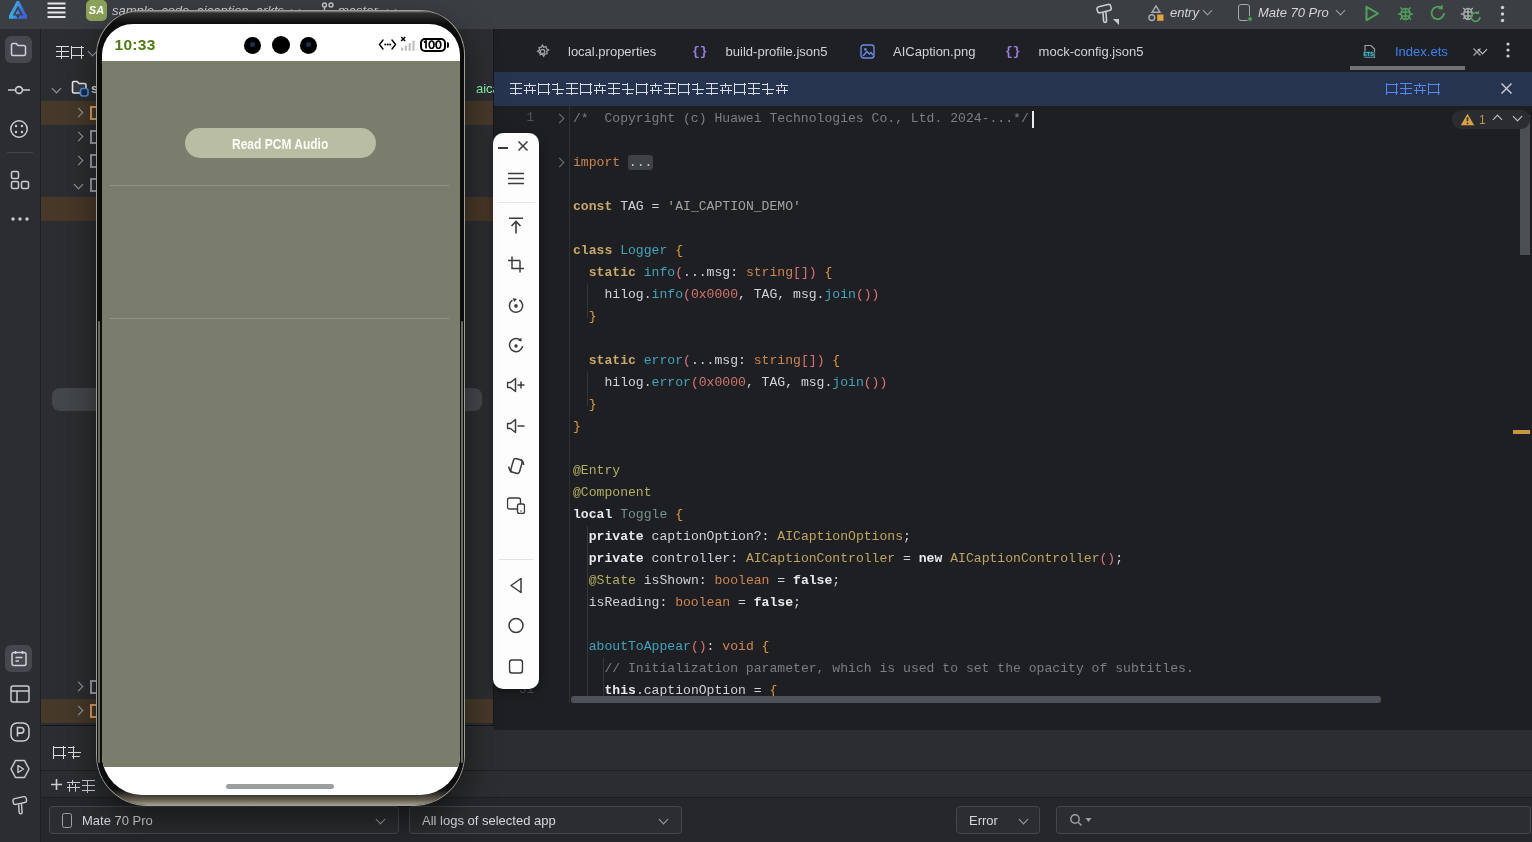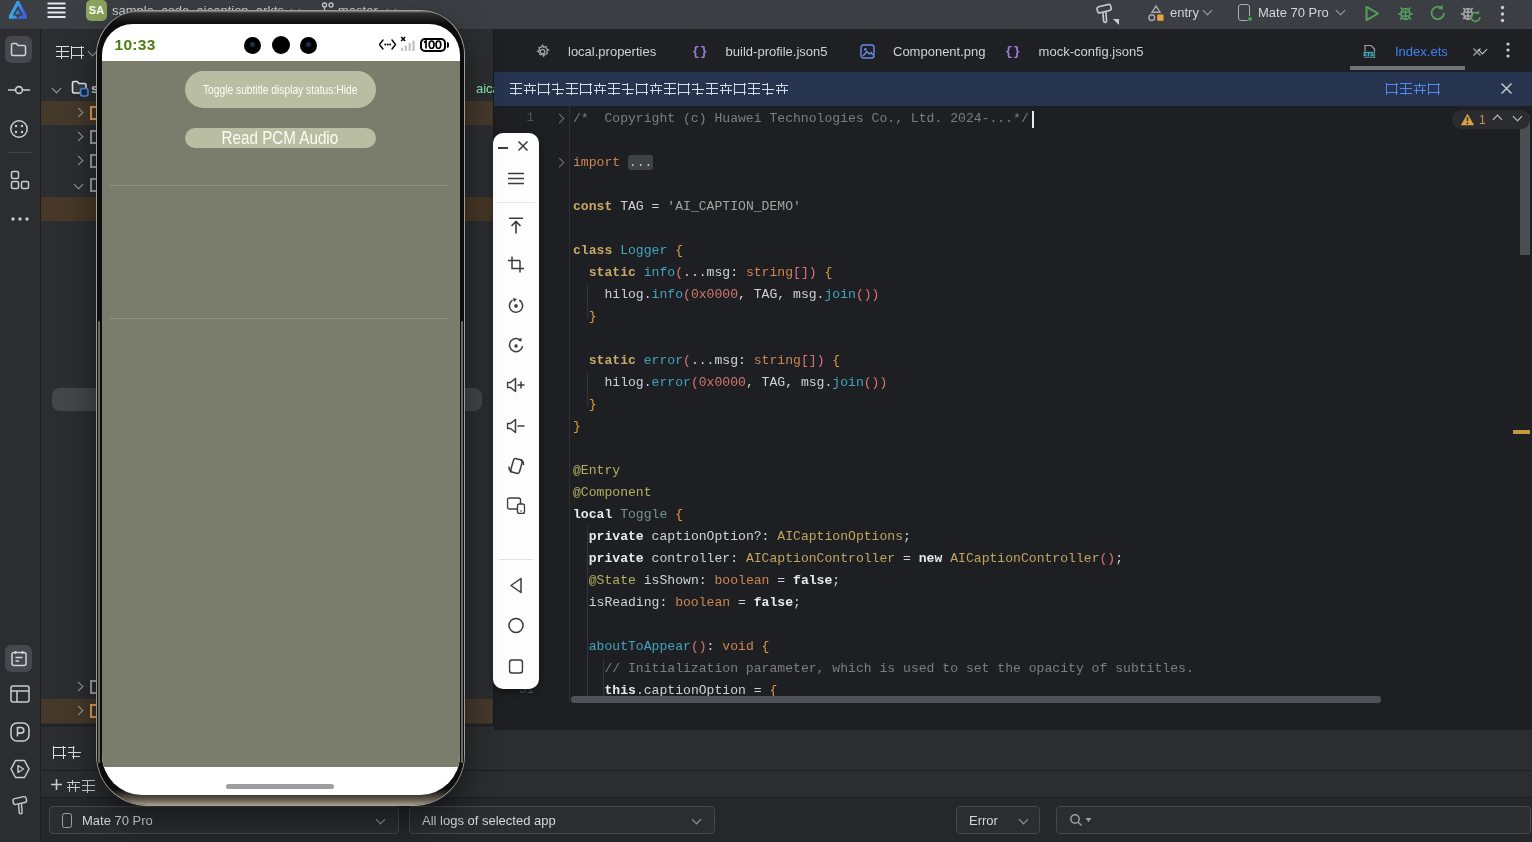--- a/index.html
+++ b/index.html
@@ -32,21 +32,21 @@
       linear-gradient(var(--c),var(--c)),linear-gradient(var(--c),var(--c));
     background-size:50% 1px,1px 100%,100% 1px,60% 1px;
     background-position:0 1px,5px 0,0 6px,4px 10px; }
 
   .chev { display:inline-block; width:7px; height:7px; border-right:1.6px solid #9DA0A6; border-bottom:1.6px solid #9DA0A6; transform:rotate(45deg); }
   .chev.up { transform:rotate(-135deg); }
   .chev.right { transform:rotate(-45deg); }
   .abs > .chev { display:block; }
 
   
-  #topbar { left:0; top:0; width:1532px; height:29px; background:#3B3F43; }
+  #topbar { left:0; top:0; width:1532px; height:29px; background:#3B3F43;font-style:italic; }
 
   
   #sidebar { left:0; top:29px; width:41px; height:813px; background:#2B2D30; border-right:1px solid #1E1F22; }
 
   
   #projpanel { left:41px; top:29px; width:453px; height:696px; background:#2B2D30; border-right:1px solid #17181B; }
   .trow { position:absolute; left:0; width:452px; height:24px; }
   .brown { background:#45392A; }
   .brown2 { background:#473827; }
 
@@ -327,21 +327,21 @@
         <span style="color:#9D7CE0;font-weight:bold;font-size:13px;font-family:'Liberation Mono',monospace">{}</span>
         <span>build-profile.json5</span>
       </div>
 
       <div class="tab" style="left:366px">
         <svg width="15" height="15" viewBox="0 0 15 15">
           <rect x="1" y="1" width="13" height="13" rx="2.5" fill="none" stroke="#6A8BE8" stroke-width="1.4"></rect>
           <circle cx="5.4" cy="5.4" r="1.3" fill="#6A8BE8"></circle>
           <path d="M3 12 L7 7.5 L9.5 10 L11 8.5 L13 11" fill="none" stroke="#6A8BE8" stroke-width="1.4"></path>
         </svg>
-        <span>Component.png</span>
+        <span>AICaption.png</span>
       </div>
 
       <div class="tab" style="left:511px">
         <span style="color:#9D7CE0;font-weight:bold;font-size:13px;font-family:'Liberation Mono',monospace">{}</span>
         <span>mock-config.json5</span>
       </div>
 
 
       <div class="tab" style="left:868px;color:#3b82f6">
         <svg width="15" height="15" viewBox="0 0 15 15">
@@ -457,21 +457,21 @@
         <path d="M6.5 1 v11 M1 6.5 h11" stroke="#C9CCD1" stroke-width="1.6"></path>
       </svg>
     <div class="abs hL" style="left:26px;top:52px;--c:#CED0D6"><span class="h hc"></span><span class="h ha"></span></div>
     <div class="abs" style="left:0;top:71px;width:1491px;height:46px;background:#26272B;border-top:1px solid #1E1F22"></div>
 
     <div class="selbox" style="left:8px;width:350px;">
       <div style="width:10px;height:15px;border:1.5px solid #9DA0A6;border-radius:2.5px;margin:0 10px 0 12px"></div>
       <span>Mate 70 Pro</span>
       <span class="chev" style="position:absolute;right:14px;top:9px"></span>
     </div>
-    <div class="selbox" style="left:368px;width:306px;padding-left:12px">
+    <div class="selbox" style="left:368px;width:273px;padding-left:12px">
       <span>All logs of selected app</span>
       <span class="chev" style="position:absolute;right:14px;top:9px"></span>
     </div>
     <div class="selbox" style="left:915px;width:84px;padding-left:12px">
       <span>Error</span>
       <span class="chev" style="position:absolute;right:12px;top:9px"></span>
     </div>
     <div class="selbox" style="left:1015px;width:475px;padding-left:12px">
       <svg width="14" height="14" viewBox="0 0 14 14">
           <circle cx="6" cy="6" r="4.2" fill="none" stroke="#9DA0A6" stroke-width="1.4"></circle>
@@ -590,24 +590,21 @@
 
       <div class="abs" style="left:318px;top:13.5px;width:26px;height:14px;border:2px solid #000;border-radius:5px;"></div>
       <svg class="abs" style="left:321.5px;top:16px" width="19" height="9" viewBox="0 0 19 9">
         <path d="M1 2.5 L3 1 V8.5" fill="none" stroke="#000" stroke-width="1.7"></path>
         <ellipse cx="8.6" cy="4.75" rx="2.4" ry="3.75" fill="none" stroke="#000" stroke-width="1.7"></ellipse>
         <ellipse cx="15.4" cy="4.75" rx="2.4" ry="3.75" fill="none" stroke="#000" stroke-width="1.7"></ellipse>
       </svg>
       <div class="abs" style="left:345px;top:17.5px;width:2.5px;height:6px;background:#000;border-radius:0 2px 2px 0"></div>
 
       <div id="appbg">
-        <div class="pbtn" style="top:10px;height:37px;font-size:12.5px;font-weight:500;">
-            <span style="transform:scaleX(0.82);white-space:nowrap">Toggle subtitle display status:Hide</span>
-          </div>
-        <div class="pbtn" style="top:67px;height:20px;font-size:19px;font-weight:400;">
+        <div class="pbtn" style="top:67px;height:30px;font-size:15px;font-weight:700;">
             <span style="transform:scaleX(0.8);white-space:nowrap">Read PCM Audio</span>
           </div>
         <div class="abs" style="left:8.5px;top:124px;width:339px;border-top:1px solid rgba(255,255,255,0.18)"></div>
         <div class="abs" style="left:8.5px;top:257px;width:339px;border-top:1px solid rgba(255,255,255,0.18)"></div>
       </div>
 
       <div class="abs" style="left:124px;top:760px;width:108px;height:4.5px;border-radius:2.5px;background:#9C9EA0"></div>
     </div>
   </div>
 

